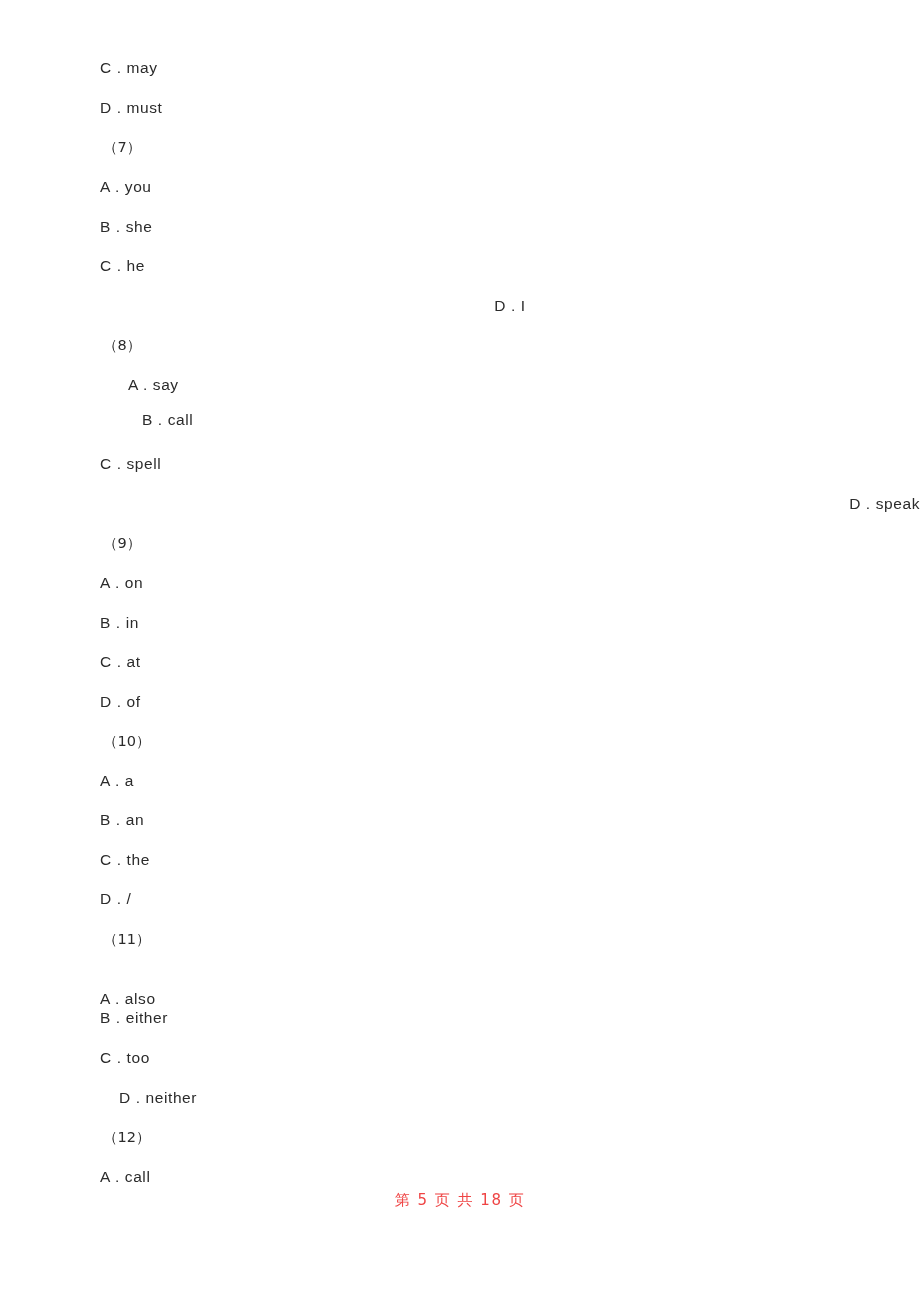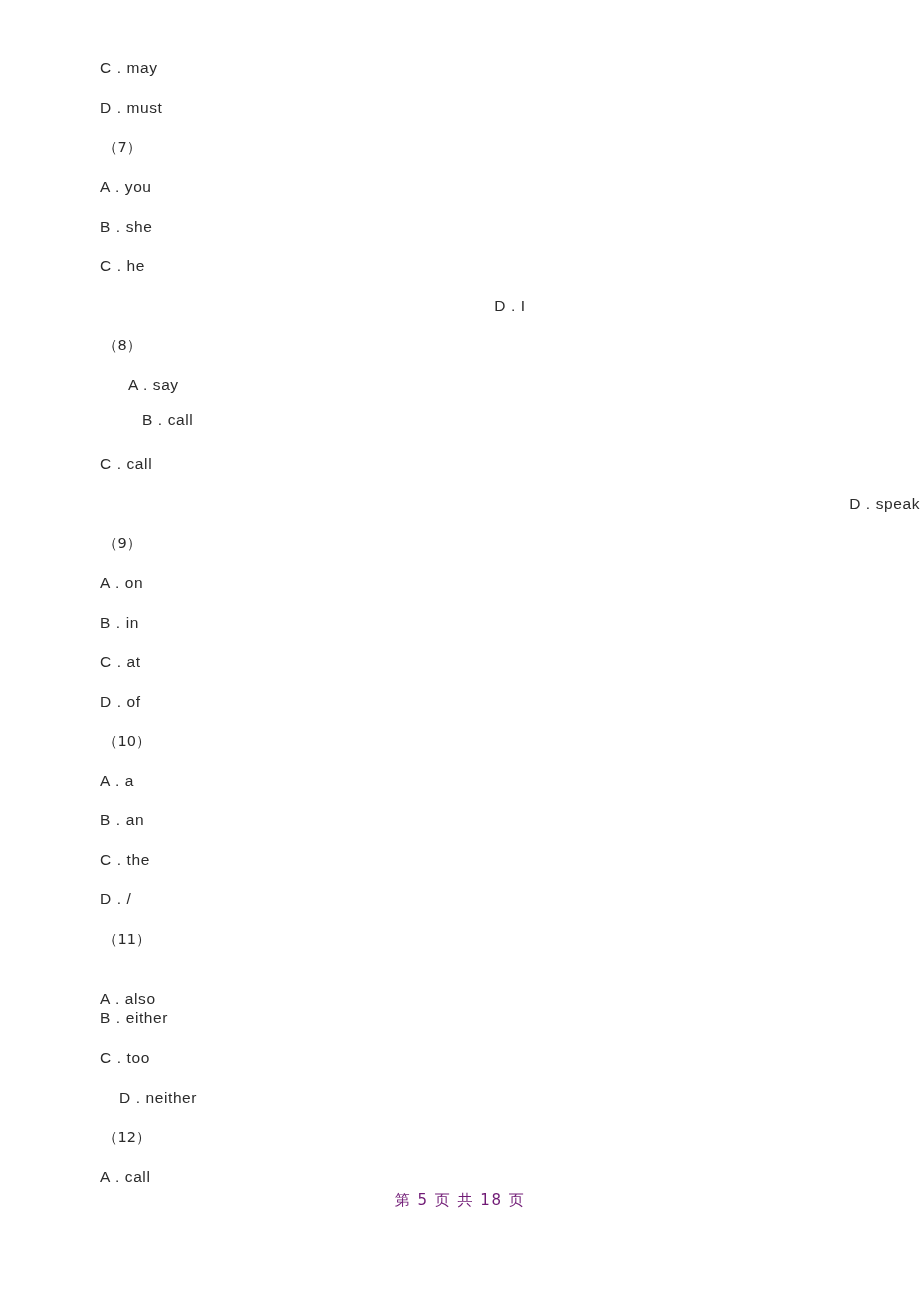--- a/index.html
+++ b/index.html
@@ -65,41 +65,41 @@
   #footer {
     position: absolute;
     left: 0;
     top: 1189px;
     width: 920px;
     text-align: center;
     font-family: "DejaVu Sans", "Liberation Sans", sans-serif;
     font-size: 15px;
     line-height: 22px;
     letter-spacing: 1.5px;
-    color: #701a75;
+    color: #ef4444;
     white-space: pre;
   }
 </style>
 </head>
 <body>
 
 <div id="page">
 
   <div id="content">
       <div class="line opt" style="top: 56px;"><span class="txt">C . may</span></div>
       <div class="line opt" style="top: 96px;"><span class="txt">D . must</span></div>
       <div class="line num" style="top: 135px;"><span class="txt">（7）</span></div>
       <div class="line opt" style="top: 175px;"><span class="txt">A . you</span></div>
       <div class="line opt" style="top: 215px;"><span class="txt">B . she</span></div>
       <div class="line opt" style="top: 254px;"><span class="txt">C . he</span></div>
       <div class="line opt" style="top: 294px; text-align: center;"><span class="txt">D . I</span></div>
       <div class="line num" style="top: 333px;"><span class="txt">（8）</span></div>
       <div class="line opt" style="top: 373px; padding-left: 28px;"><span class="txt">A . say</span></div>
       <div class="line opt" style="top: 408px; padding-left: 42px;"><span class="txt">B . call</span></div>
-      <div class="line opt" style="top: 452px;"><span class="txt">C . call</span></div>
+      <div class="line opt" style="top: 452px;"><span class="txt">C . spell</span></div>
       <div class="line opt" style="top: 492px; text-align: right;"><span class="txt">D . speak</span></div>
       <div class="line num" style="top: 531px;"><span class="txt">（9）</span></div>
       <div class="line opt" style="top: 571px;"><span class="txt">A . on</span></div>
       <div class="line opt" style="top: 611px;"><span class="txt">B . in</span></div>
       <div class="line opt" style="top: 650px;"><span class="txt">C . at</span></div>
       <div class="line opt" style="top: 690px;"><span class="txt">D . of</span></div>
       <div class="line num" style="top: 729px;"><span class="txt">（10）</span></div>
       <div class="line opt" style="top: 769px;"><span class="txt">A . a</span></div>
       <div class="line opt" style="top: 808px;"><span class="txt">B . an</span></div>
       <div class="line opt" style="top: 848px;"><span class="txt">C . the</span></div>

